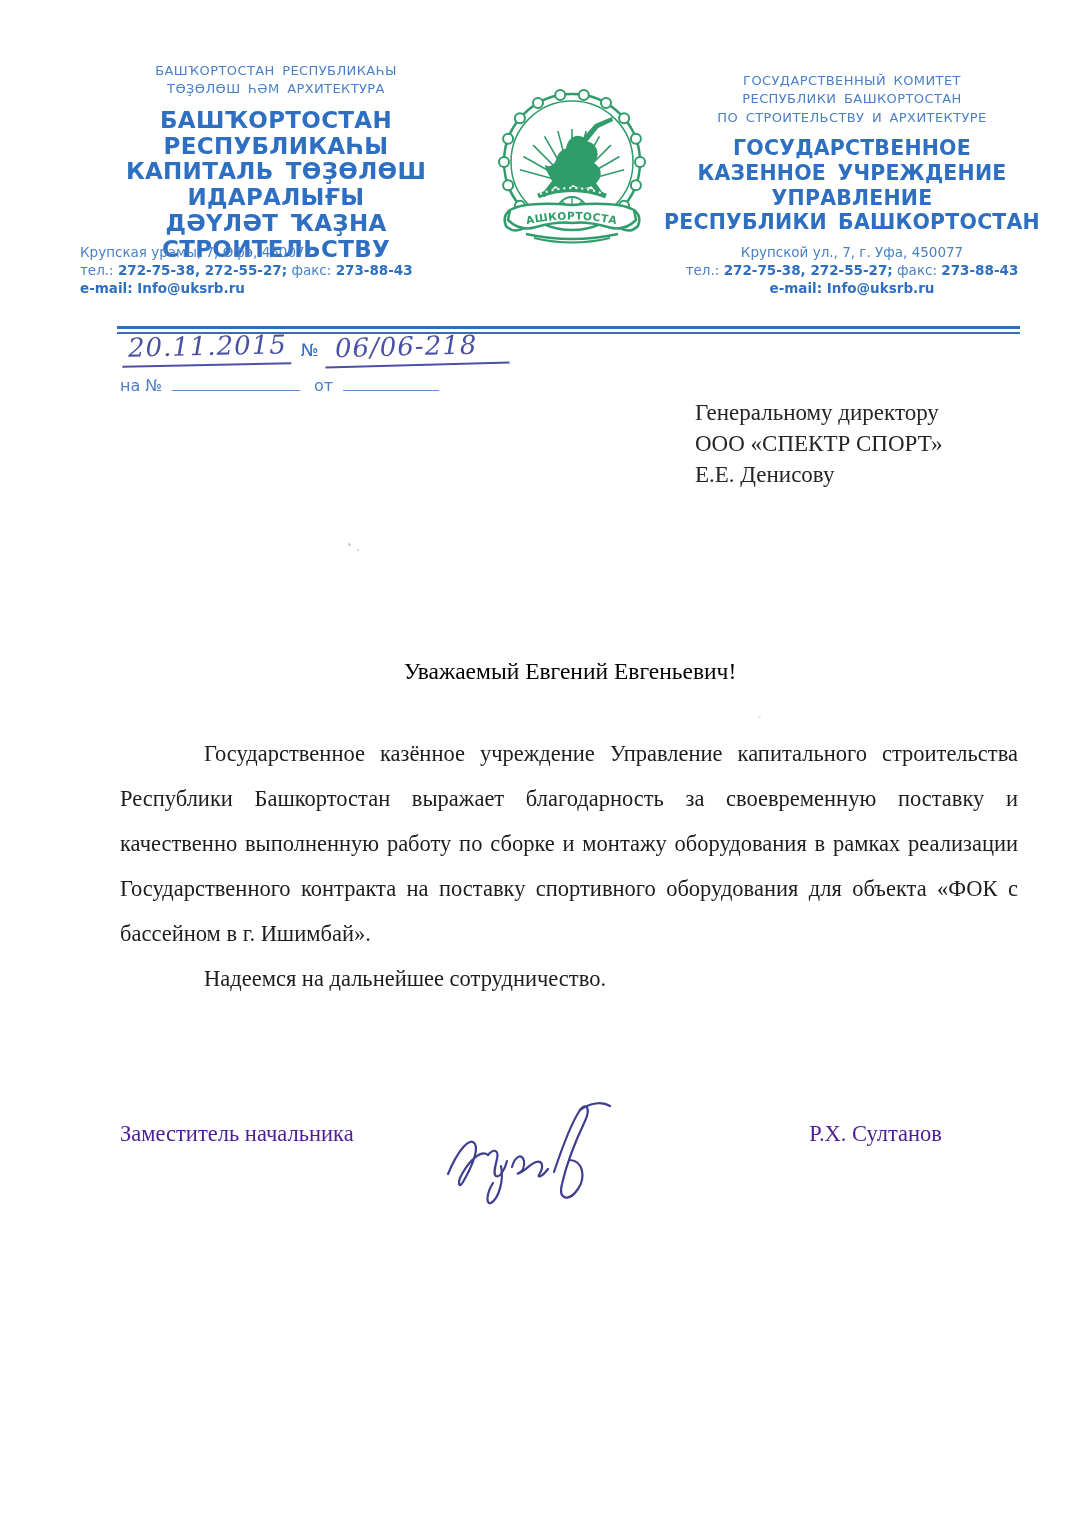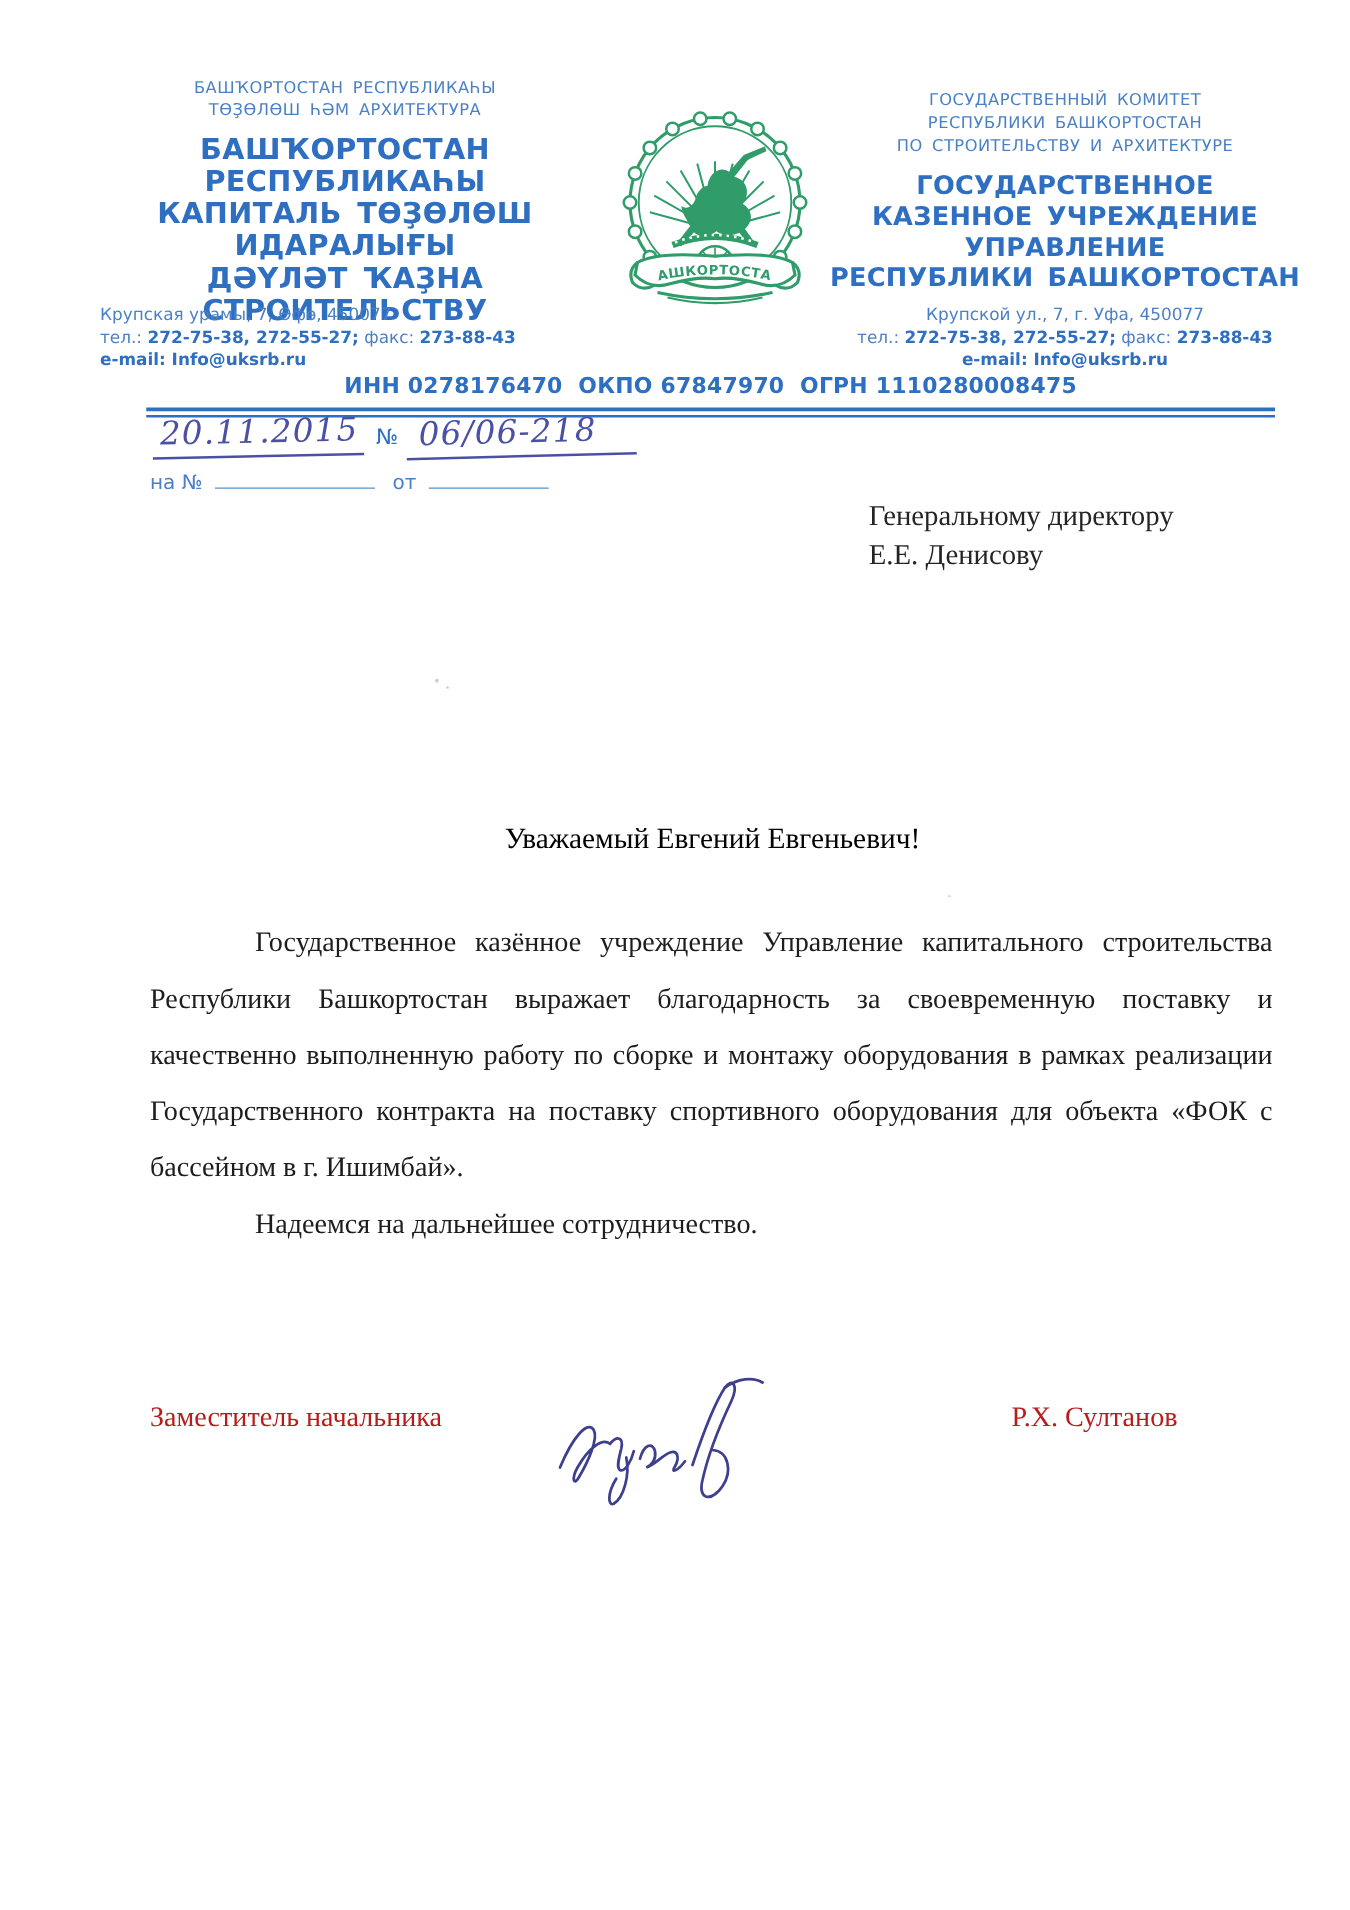--- a/index.html
+++ b/index.html
@@ -51,21 +51,21 @@
     font-family:"Liberation Serif", serif; font-size:23px; line-height:31px; color:#242424;}
   .salutation{position:absolute; left:120px; top:658px; width:900px; text-align:center;
     font-family:"Liberation Serif", serif; font-size:23.5px; color:#000000;}
   .body-text{position:absolute; left:120px; top:731px; width:898px;
     font-family:"Liberation Serif", serif; font-size:22.5px; color:#1d1d1d;}
   .body-text p{margin:0; line-height:45px; text-align:justify; text-indent:84px;}
   .body-text p.no-justify{text-align:left;}
   
   .sign-row{position:absolute; left:120px; top:1121px; width:900px;
     display:flex; justify-content:space-between;
-    font-family:"Liberation Serif", serif; font-size:22.5px; color:#b91c1c;}
+    font-family:"Liberation Serif", serif; font-size:22.5px; color:#4c1d95;}
   .sign-name{margin-right:78px;}
   .sign-scrawl{position:absolute; left:438px; top:1090px; width:200px; height:118px;}
   
   .dot{position:absolute; background:#9a9a9a; border-radius:50%; opacity:.5;}
   .dot-a{left:348px; top:543px; width:3px; height:3px;}
   .dot-b{left:357px; top:549px; width:2px; height:2px;}
   .dot-c{left:758px; top:716px; width:3px; height:2px; opacity:.3;}
 </style>
 </head>
 <body>
@@ -173,34 +173,34 @@
     <div class="contact-line">Крупской ул., 7, г. Уфа, 450077</div>
     <div class="contact-line">
       <span>тел.:</span>
       <b>272-75-38, 272-55-27;</b>
       <span>факс:</span>
       <b>273-88-43</b>
     </div>
     <div class="contact-line email-line">e-mail: Info@uksrb.ru</div>
   </div>
 
-  <div class="requisites">ИНН 0278176470  ОКПО 67847970  ОГРН 1110280008475</div>
   <div class="double-rule"></div>
 
   <div class="ref-row1">
     <span class="handwriting hw-date">20.11.2015</span>
     <span class="no-sign">№</span>
     <span class="handwriting hw-num">06/06-218</span>
   </div>
   <div class="ref-row2">
     <span>на №</span><span class="blank blank-1"></span><span class="ref-from">от</span><span class="blank blank-2"></span>
   </div>
 
   <div class="recipient">
     <div>Генеральному директору</div>
+    <div>ООО «СПЕКТР СПОРТ»</div>
     <div>Е.Е. Денисову</div>
   </div>
 
   <div class="salutation">Уважаемый Евгений Евгеньевич!</div>
 
   <div class="body-text">
     <p>Государственное казённое учреждение Управление капитального строительства Республики Башкортостан выражает благодарность за своевременную поставку и качественно выполненную работу по сборке и монтажу оборудования в рамках реализации Государственного контракта на поставку спортивного оборудования для объекта «ФОК с бассейном в г. Ишимбай».</p>
     <p class="no-justify">Надеемся на дальнейшее сотрудничество.</p>
   </div>
 

